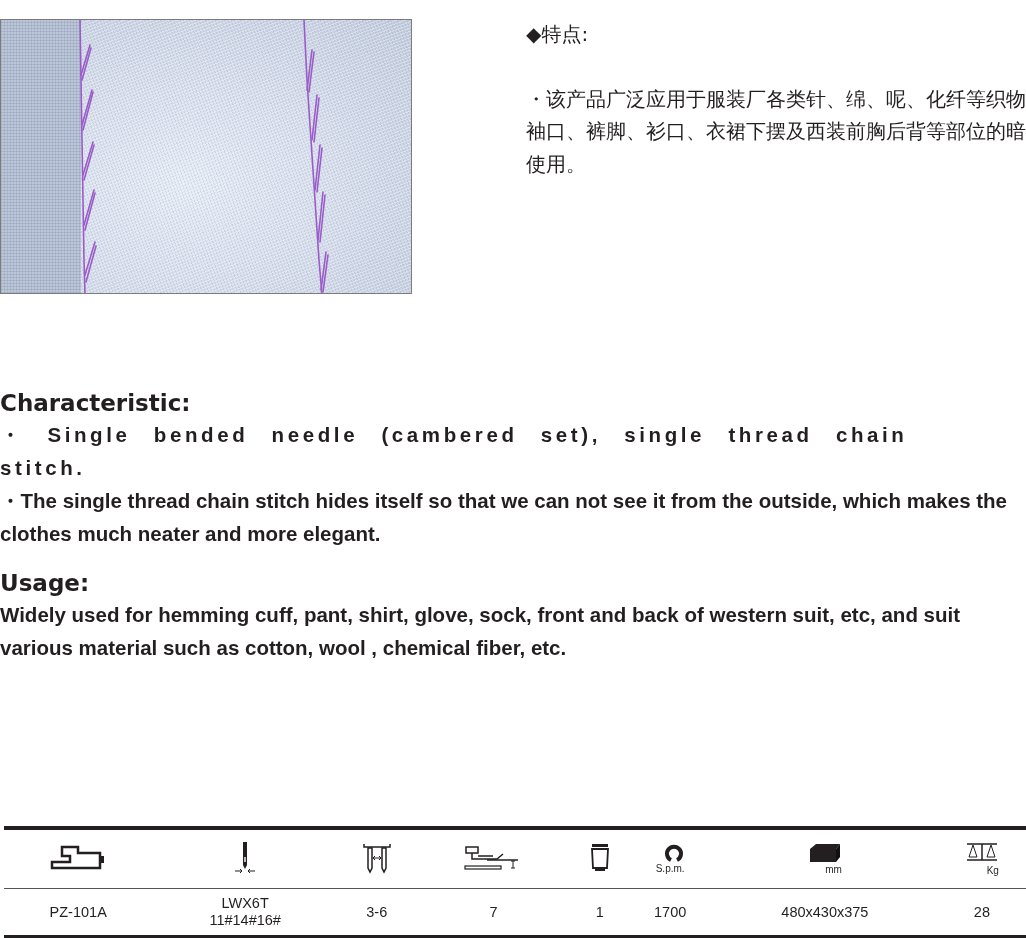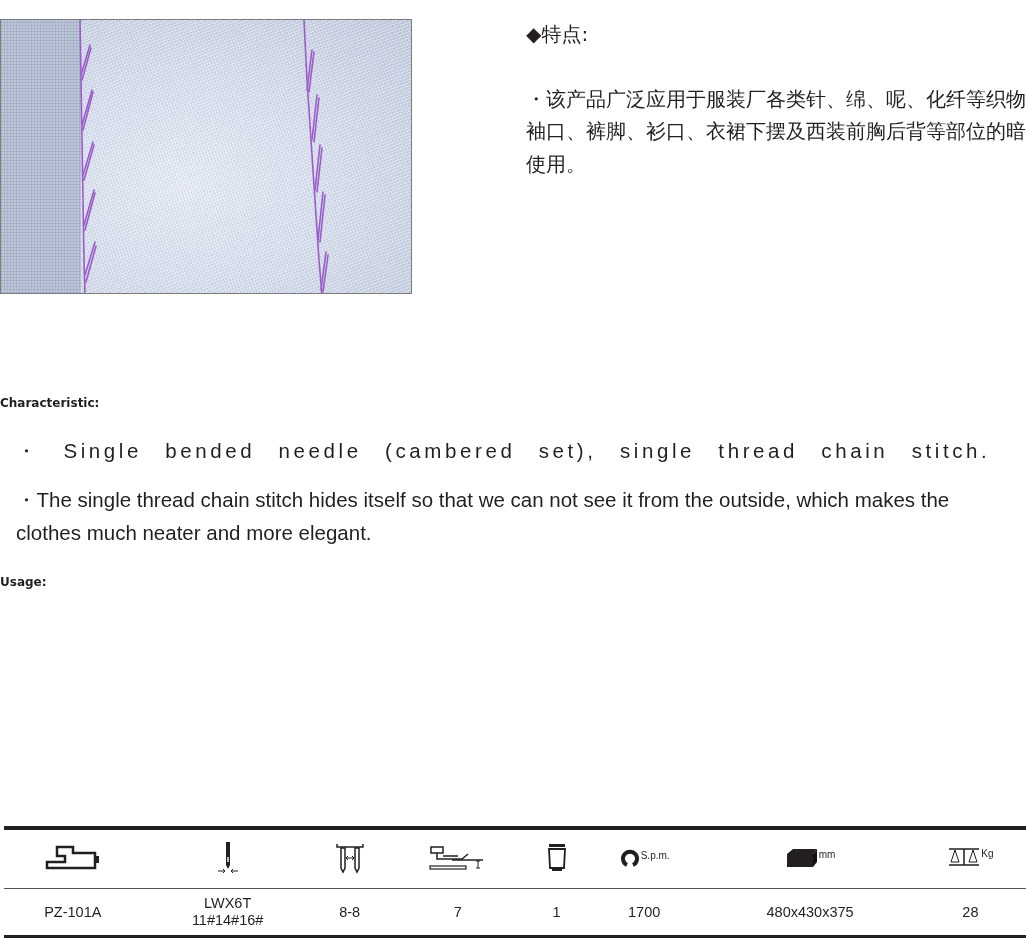--- a/index.html
+++ b/index.html
@@ -24,31 +24,31 @@
   }
   .photo svg { position: absolute; left: 0; top: 0; }
 
   
   .cn { position: absolute; left: 490px; top: 18px; width: 520px; font-family: "DejaVu Sans", sans-serif; font-size: 20px; line-height: 32.5px; color: #231f20; margin-left: 36px; }
   .cn p { margin: 0; }
   .cn .gap { height: 32px; }
 
   
   .en { position: absolute; left: 0; top: 388px; width: 1010px; font-size: 20.5px; color: #231f20; }
-  .en h3 { margin: 0; font-family: "DejaVu Sans", sans-serif; font-weight: bold; font-size: 12px; line-height: 30px; }
-  .en p { margin: 16px; line-height: 33px; }
+  .en h3 { margin: 0; font-family: "DejaVu Sans", sans-serif; font-weight: bold; font-size: 23px; line-height: 30px; }
+  .en p { margin: 0; line-height: 33px; font-weight: bold; }
   .en .justify-wide { letter-spacing: 3.6px; word-spacing: 14px; }
   .en .usage { margin-top: 18px; }
 
   
   .spec { position: absolute; left: 4px; top: 826px; width: 1022px; border-collapse: collapse; }
   .spec td { text-align: center; vertical-align: middle; font-size: 14.5px; color: #231f20; padding: 0; }
   .spec tr.icons td { height: 58px; border-top: 4px solid #231f20; border-bottom: 1.5px solid #555; }
   .spec tr.values td { height: 46px; border-bottom: 4px solid #231f20; line-height: 17px; }
-  .icon-wrap { display: inline-flex; flex-direction: row; align-items: flex-start; }
+  .icon-wrap { display: inline-flex; flex-direction: column; align-items: flex-end; }
   .icon-cap { font-size: 10px; line-height: 11px; margin-top: 1px; }
 </style>
 </head>
 <body>
 
 <div class="photo">
   <div class="left-panel"></div>
   <svg width="412" height="275" viewBox="0 0 412 275">
     <g stroke="#9b5cc9" stroke-width="1.6" fill="none" stroke-linecap="round">
 
@@ -83,20 +83,21 @@
   <p>◆特点:</p>
   <div class="gap"></div>
   <p>・该产品广泛应用于服装厂各类针、绵、呢、化纤等织物的袖口、裤脚、衫口、衣裙下摆及西装前胸后背等部位的暗缝使用。</p>
 </div>
 
 <div class="en">
   <h3>Characteristic:</h3>
   <p class="justify-wide">・ Single bended needle (cambered set), single thread chain stitch.</p>
   <p>・The single thread chain stitch hides itself so that we can not see it from the outside, which makes  the clothes much neater and more elegant.</p>
   <h3 class="usage">Usage:</h3>
+  <p>Widely used for hemming cuff, pant, shirt, glove, sock, front and back of western suit, etc, and suit various material such as cotton, wool , chemical fiber, etc.</p>
 </div>
 
 <table class="spec">
   <tbody>
       <tr class="icons">
     <td>
       <span class="icon-wrap">
         <svg width="56" height="28" viewBox="0 0 56 28">
           <path d="M12 3 H28 V9 H50 V24 H2 V18 H20 V12 H12 Z" fill="none" stroke="#231f20" stroke-width="2.5"></path>
           <rect x="50" y="12" width="4" height="7" fill="#231f20"></rect>
@@ -168,21 +169,21 @@
         <span class="icon-cap">Kg</span>
       </span>
     </td>
   </tr>
   <tr class="values">
     <td>PZ-101A</td>
     <td>
       <div>LWX6T</div>
       <div>11#14#16#</div>
     </td>
-    <td>8-8</td>
+    <td>3-6</td>
     <td>7</td>
     <td>1</td>
     <td>1700</td>
     <td>480x430x375</td>
     <td>28</td>
   </tr>
 </tbody>
   </table>
 
 </body></html>

